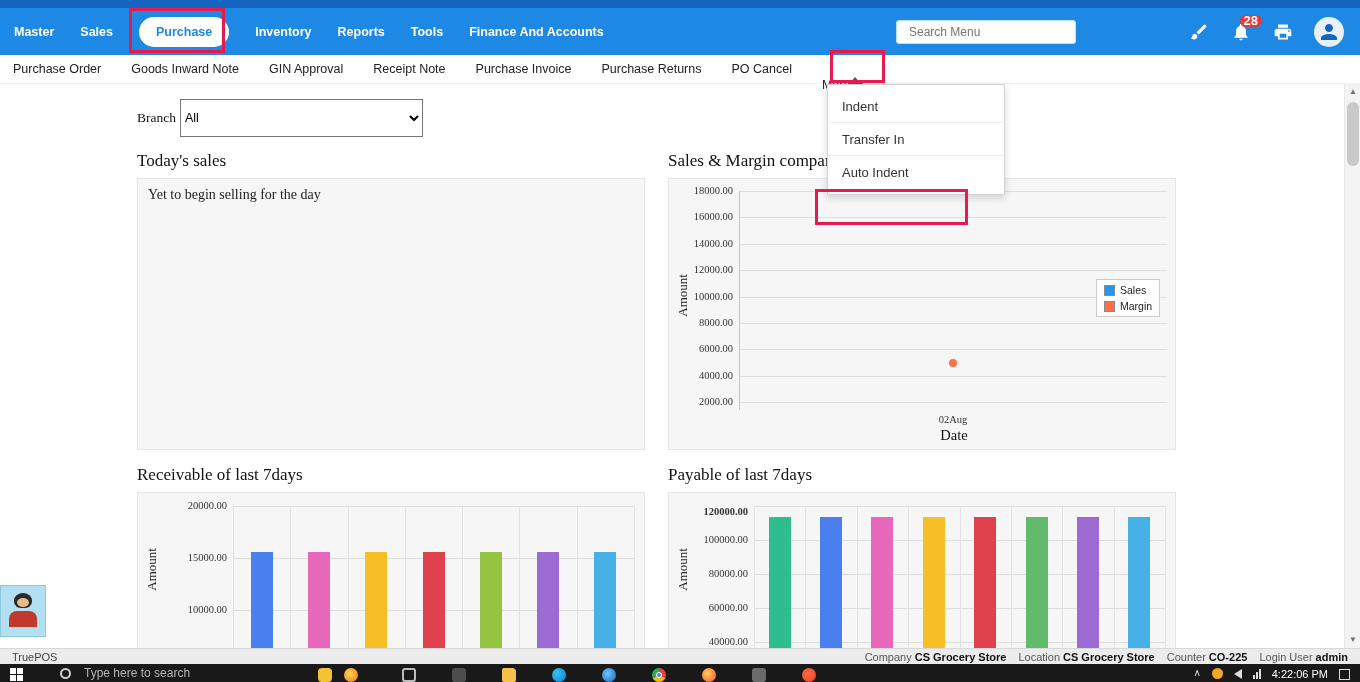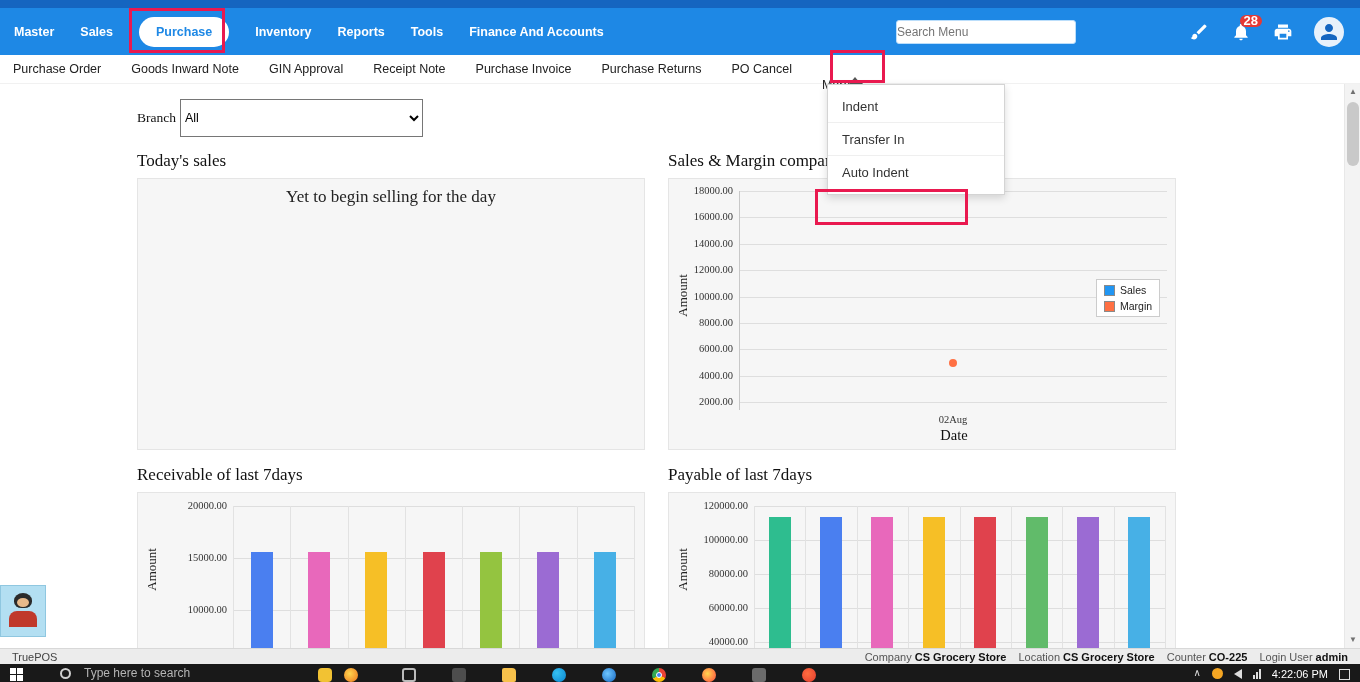--- a/index.html
+++ b/index.html
@@ -4,21 +4,21 @@
 <style>
   * { box-sizing: border-box; margin: 0; padding: 0; }
   body { font-family: "Liberation Sans", sans-serif; background:#888; }
   .screen { position:relative; width:1360px; height:682px; overflow:hidden; background:#fff; }
 
   
   .top-strip { height:8px; background:#1565c0; }
   .topnav { height:47px; background:#1e88e5; display:flex; align-items:center; padding:0 14px; gap:26px; }
   .nav-item { color:#fff; font-weight:700; font-size:12.5px; cursor:pointer; white-space:nowrap; }
   .nav-item.active { background:#fff; color:#1e88e5; padding:8px 17px; border-radius:16px; }
-  .search-menu { margin-left:auto; width:180px; height:24px; border:1px solid #bbdefb; border-radius:3px; padding:0 0; font-size:12px; color:#a21caf; outline:none; }
+  .search-menu { margin-left:auto; width:180px; height:24px; border:1px solid #bbdefb; border-radius:3px; padding:0 12px; font-size:12px; color:#a21caf; outline:none; }
   .icon-group { display:flex; align-items:center; gap:20px; margin-left:86px; margin-right:2px; }
   .tn-icon { width:22px; height:22px; display:flex; align-items:center; justify-content:center; cursor:pointer; position:relative; }
   .badge { position:absolute; top:-6px; right:-10px; background:#e53935; color:#fff; font-size:13px; font-weight:700; border-radius:8px; padding:1px 4px; line-height:10px; }
   .avatar { width:30px; height:30px; border-radius:50%; background:#e8f1fb; display:flex; align-items:center; justify-content:center; overflow:hidden; cursor:pointer; }
 
   
   .subnav { height:29px; display:flex; align-items:center; padding:0 13px; gap:30px; background:#fff; font-size:12.5px; color:#222; border-bottom:1px solid #f1f1f1; }
   .subnav-item { cursor:pointer; white-space:nowrap; }
   .more-wrap { display:flex; align-items:center; gap:5px; cursor:pointer;margin-top:32px; }
   .caret-down { width:0; height:0; border-left:4px solid transparent; border-right:4px solid transparent; border-top:5px solid #555; }
@@ -26,21 +26,21 @@
   
   .content { padding:15px 0 0 137px; }
   .branch-row { font-family:"Liberation Serif", serif; font-size:13.5px; color:#111; display:flex; align-items:center; gap:4px; }
   .branch-select { width:243px; height:38px; font-size:12.5px; font-family:"Liberation Sans", sans-serif; border:1px solid #767676; background:#fff; }
   .grid { display:grid; grid-template-columns:508px 508px; column-gap:23px; margin-top:14px; }
   .cell2 { margin-top:15px; }
   .panel-title { font-family:"Liberation Serif", serif; font-size:17px; font-weight:400; color:#111; margin:0 0 7px 0; }
   .panel { background:#f6f6f6; border:1px solid #e5e5e5; position:relative; }
   .panel.row1 { height:272px; }
   .panel.row2 { height:235px; }
-  .empty-note { font-family:"Liberation Serif", serif; font-size:17px; color:#222; padding:8px 10px;text-align:center; }
+  .empty-note { font-family:"Liberation Serif", serif; font-size:14px; color:#222; padding:8px 10px; }
 
   .plot { position:absolute; inset:0; }
   .gridline-h { position:absolute; height:1px; background:#dedede; }
   .gridline-v { position:absolute; width:1px; background:#e2e2e2; }
   .ytick { position:absolute; text-align:right; font-family:"Liberation Serif", serif; font-size:10.5px; color:#333; }
   .xtick { position:absolute; font-family:"Liberation Serif", serif; font-size:10.5px; color:#333; }
   .bar { position:absolute; width:22px; }
   .dot { position:absolute; width:8px; height:8px; border-radius:50%; }
   .ylabel-rot { position:absolute; writing-mode:vertical-rl; transform:rotate(180deg); font-family:"Liberation Serif", serif; font-size:13px; color:#222; }
   .xaxis-label { position:absolute; top:248px; left:255px; width:60px; text-align:center; font-family:"Liberation Serif", serif; font-size:14.5px; color:#111; }
@@ -250,21 +250,21 @@
             </div>
           <div class="ylabel-rot" style="left:6px; top:55px;">Amount</div>
         </div>
       </div>
 
       <div class="cell cell2">
         <h3 class="panel-title">Payable of last 7days</h3>
         <div class="panel row2">
           <div class="plot">
               <div class="gridline-h" style="left: 85px; width: 411px; top: 13px;"></div>
-              <div class="ytick" style="left: -1px; width: 80px; top: 7px;">120000.00</div>
+              <div class="ytick" style="left: -1px; width: 80px; top: 13px; font-weight: bold;">120000.00</div>
               <div class="gridline-h" style="left: 85px; width: 411px; top: 47px;"></div>
               <div class="ytick" style="left: -1px; width: 80px; top: 41px;">100000.00</div>
               <div class="gridline-h" style="left: 85px; width: 411px; top: 81px;"></div>
               <div class="ytick" style="left: -1px; width: 80px; top: 75px;">80000.00</div>
               <div class="gridline-h" style="left: 85px; width: 411px; top: 115px;"></div>
               <div class="ytick" style="left: -1px; width: 80px; top: 109px;">60000.00</div>
               <div class="gridline-h" style="left: 85px; width: 411px; top: 149px;"></div>
               <div class="ytick" style="left: -1px; width: 80px; top: 143px;">40000.00</div>
               <div class="gridline-v" style="left: 85px; top: 13px; height: 220px;"></div>
               <div class="gridline-v" style="left: 136.375px; top: 13px; height: 220px;"></div>

